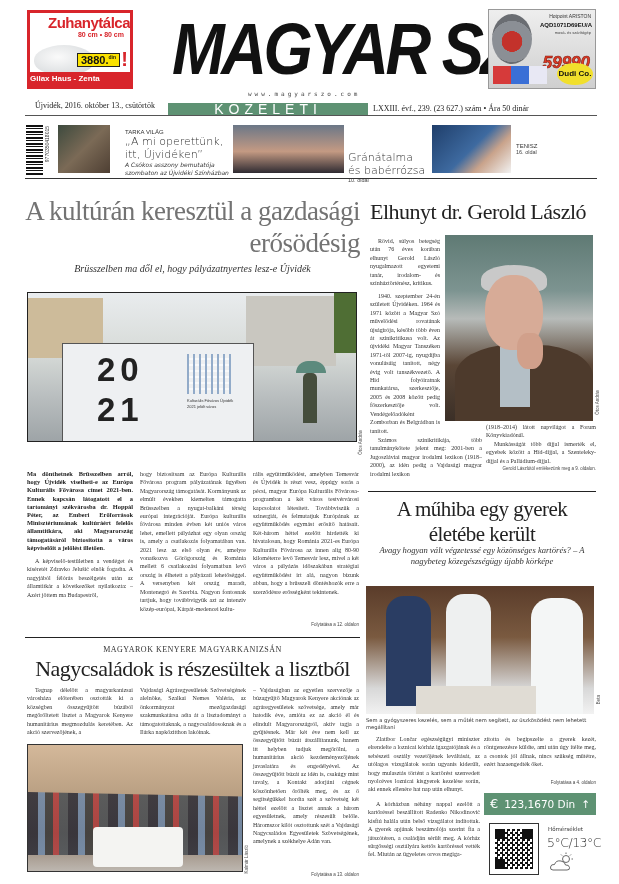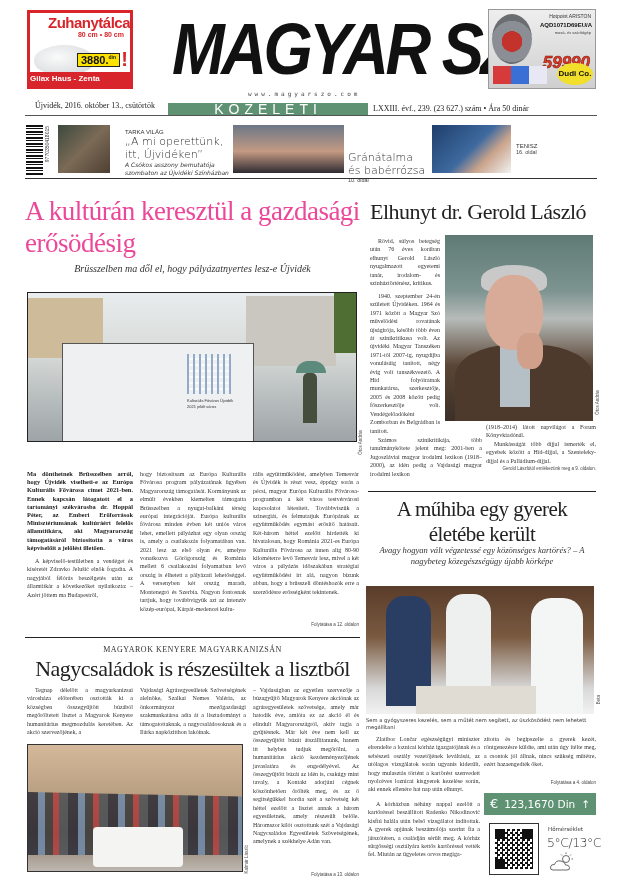--- a/index.html
+++ b/index.html
@@ -37,21 +37,21 @@
   .teaser-photo-1 { left: 58px; top: 125px; width: 52px; height: 48px; background: linear-gradient(135deg, #3d4a3e, #7b6a56 50%, #4e3f33); }
   .teaser-photo-2 { left: 233px; top: 125px; width: 111px; height: 48px; background: linear-gradient(180deg, #6b7787 0%, #c49a83 55%, #2f2b32 100%); }
   .teaser-photo-3 { left: 432px; top: 125px; width: 79px; height: 48px; background: linear-gradient(135deg, #1f3e6a 0%, #3e6aa0 50%, #c9a38b 70%, #f2f2f2 100%); }
   .kicker { font-family: "Liberation Sans", sans-serif; font-size: 6px; color: #333; text-transform: uppercase; }
   .teaser-title { font-family: "DejaVu Sans", sans-serif; font-size: 11px; color: #333; line-height: 13px; font-weight: 300; }
   .teaser-sub { font-family: "DejaVu Sans", sans-serif; font-size: 6px; font-style: italic; color: #333; line-height: 8px; }
   .page-ref { font-family: "Liberation Sans", sans-serif; font-size: 5.5px; color: #444; }
   .hline-teaser { left: 25px; top: 178px; width: 572px; height: 1px; background: #333; }
 
   
-  .lead-title { left: 25px; top: 195px; width: 335px; text-align: left; font-size: 27px; line-height: 32px; color: #ec4899; letter-spacing: -0.5px; }
+  .lead-title { left: 25px; top: 195px; width: 335px; text-align: right; font-size: 27px; line-height: 32px; color: #737373; letter-spacing: -0.5px; }
   .lead-deck { left: 25px; top: 263px; width: 335px; text-align: center; font-size: 10px; font-style: italic; color: #333; }
   .lead-photo { left: 27px; top: 292px; width: 330px; height: 150px; background: linear-gradient(180deg, #e9ecee 0%, #d7dbd8 40%, #b9bebf 70%, #9ea4a7 100%); border: 1px solid #222; overflow: hidden; }
   .lead-photo .bldg-l { position: absolute; left: 0; top: 5px; width: 75px; height: 60px; background: #cdbb9a; }
   .lead-photo .bldg-r { position: absolute; right: 20px; top: 3px; width: 90px; height: 70px; background: #c9c7c0; }
   .lead-photo .tree { position: absolute; right: 0; top: 0; width: 22px; height: 60px; background: #4f6e34; }
   .lead-photo .sign { position: absolute; left: 34px; top: 50px; width: 192px; height: 100px; background: #eef0f2; border: 1px solid #555; }
   .lead-photo .big { position: absolute; left: 34px; top: 6px; font-family: "Liberation Sans", sans-serif; font-weight: bold; font-size: 33px; line-height: 40px; color: #222; letter-spacing: 5px; }
   .lead-photo .grid { position: absolute; left: 124px; top: 10px; width: 44px; height: 40px; background: repeating-linear-gradient(90deg, #6c8fb8 0 2px, transparent 2px 6px), repeating-linear-gradient(180deg, transparent 0 4px, #fff 4px 6px); opacity: 0.7; }
   .lead-photo .small { position: absolute; left: 124px; top: 54px; font-size: 4px; font-family: "Liberation Sans", sans-serif; color: #333; line-height: 6px; }
   .lead-photo .person { position: absolute; left: 275px; top: 80px; width: 14px; height: 50px; background: #454d3c; border-radius: 5px 5px 0 0; }
@@ -153,20 +153,24 @@
 <div class="abs hline-teaser"></div>
 
 <h1 class="abs lead-title" style="font-weight:normal;">A kultúrán keresztül a gazdasági erősödésig</h1>
 <div class="abs lead-deck">Brüsszelben ma dől el, hogy pályázatnyertes lesz-e Újvidék</div>
 
 <div class="abs lead-photo">
   <div class="bldg-l"></div>
   <div class="bldg-r"></div>
   <div class="tree"></div>
   <div class="sign">
+    <div class="big">
+        <div>20</div>
+        <div>21</div>
+      </div>
     <div class="grid"></div>
     <div class="small" style="width:50px;">Kulturális Főváros Újvidék 2021 jelölt város</div>
   </div>
   <div class="umbrella"></div>
   <div class="person"></div>
 </div>
 <div class="abs credit-vert" style="left:358px;top:430px;">Ótos András</div>
 
 <div class="abs lead-intro">Ma dönthetnek Brüsszelben arról, hogy Újvidék viselheti-e az Európa Kulturális Fővárosa címet 2021-ben. Ennek kapcsán látogatott el a tartományi székvárosba dr. Hoppál Péter, az Emberi Erőforrások Minisztériumának kultúráért felelős államtitkára, aki Magyarország támogatásáról biztosította a város képviselőit a jelölést illetően.</div>
 <div class="abs body-text indent" style="left:27px;top:557px;width:106px;">A képviselő-testületben a vendéget és kíséretét Zdravko Jelušić elnök fogadta. A nagyjából félórás beszélgetés után az államtitkár a következőket nyilatkozta: – Azért jöttem ma Budapestről,</div>

